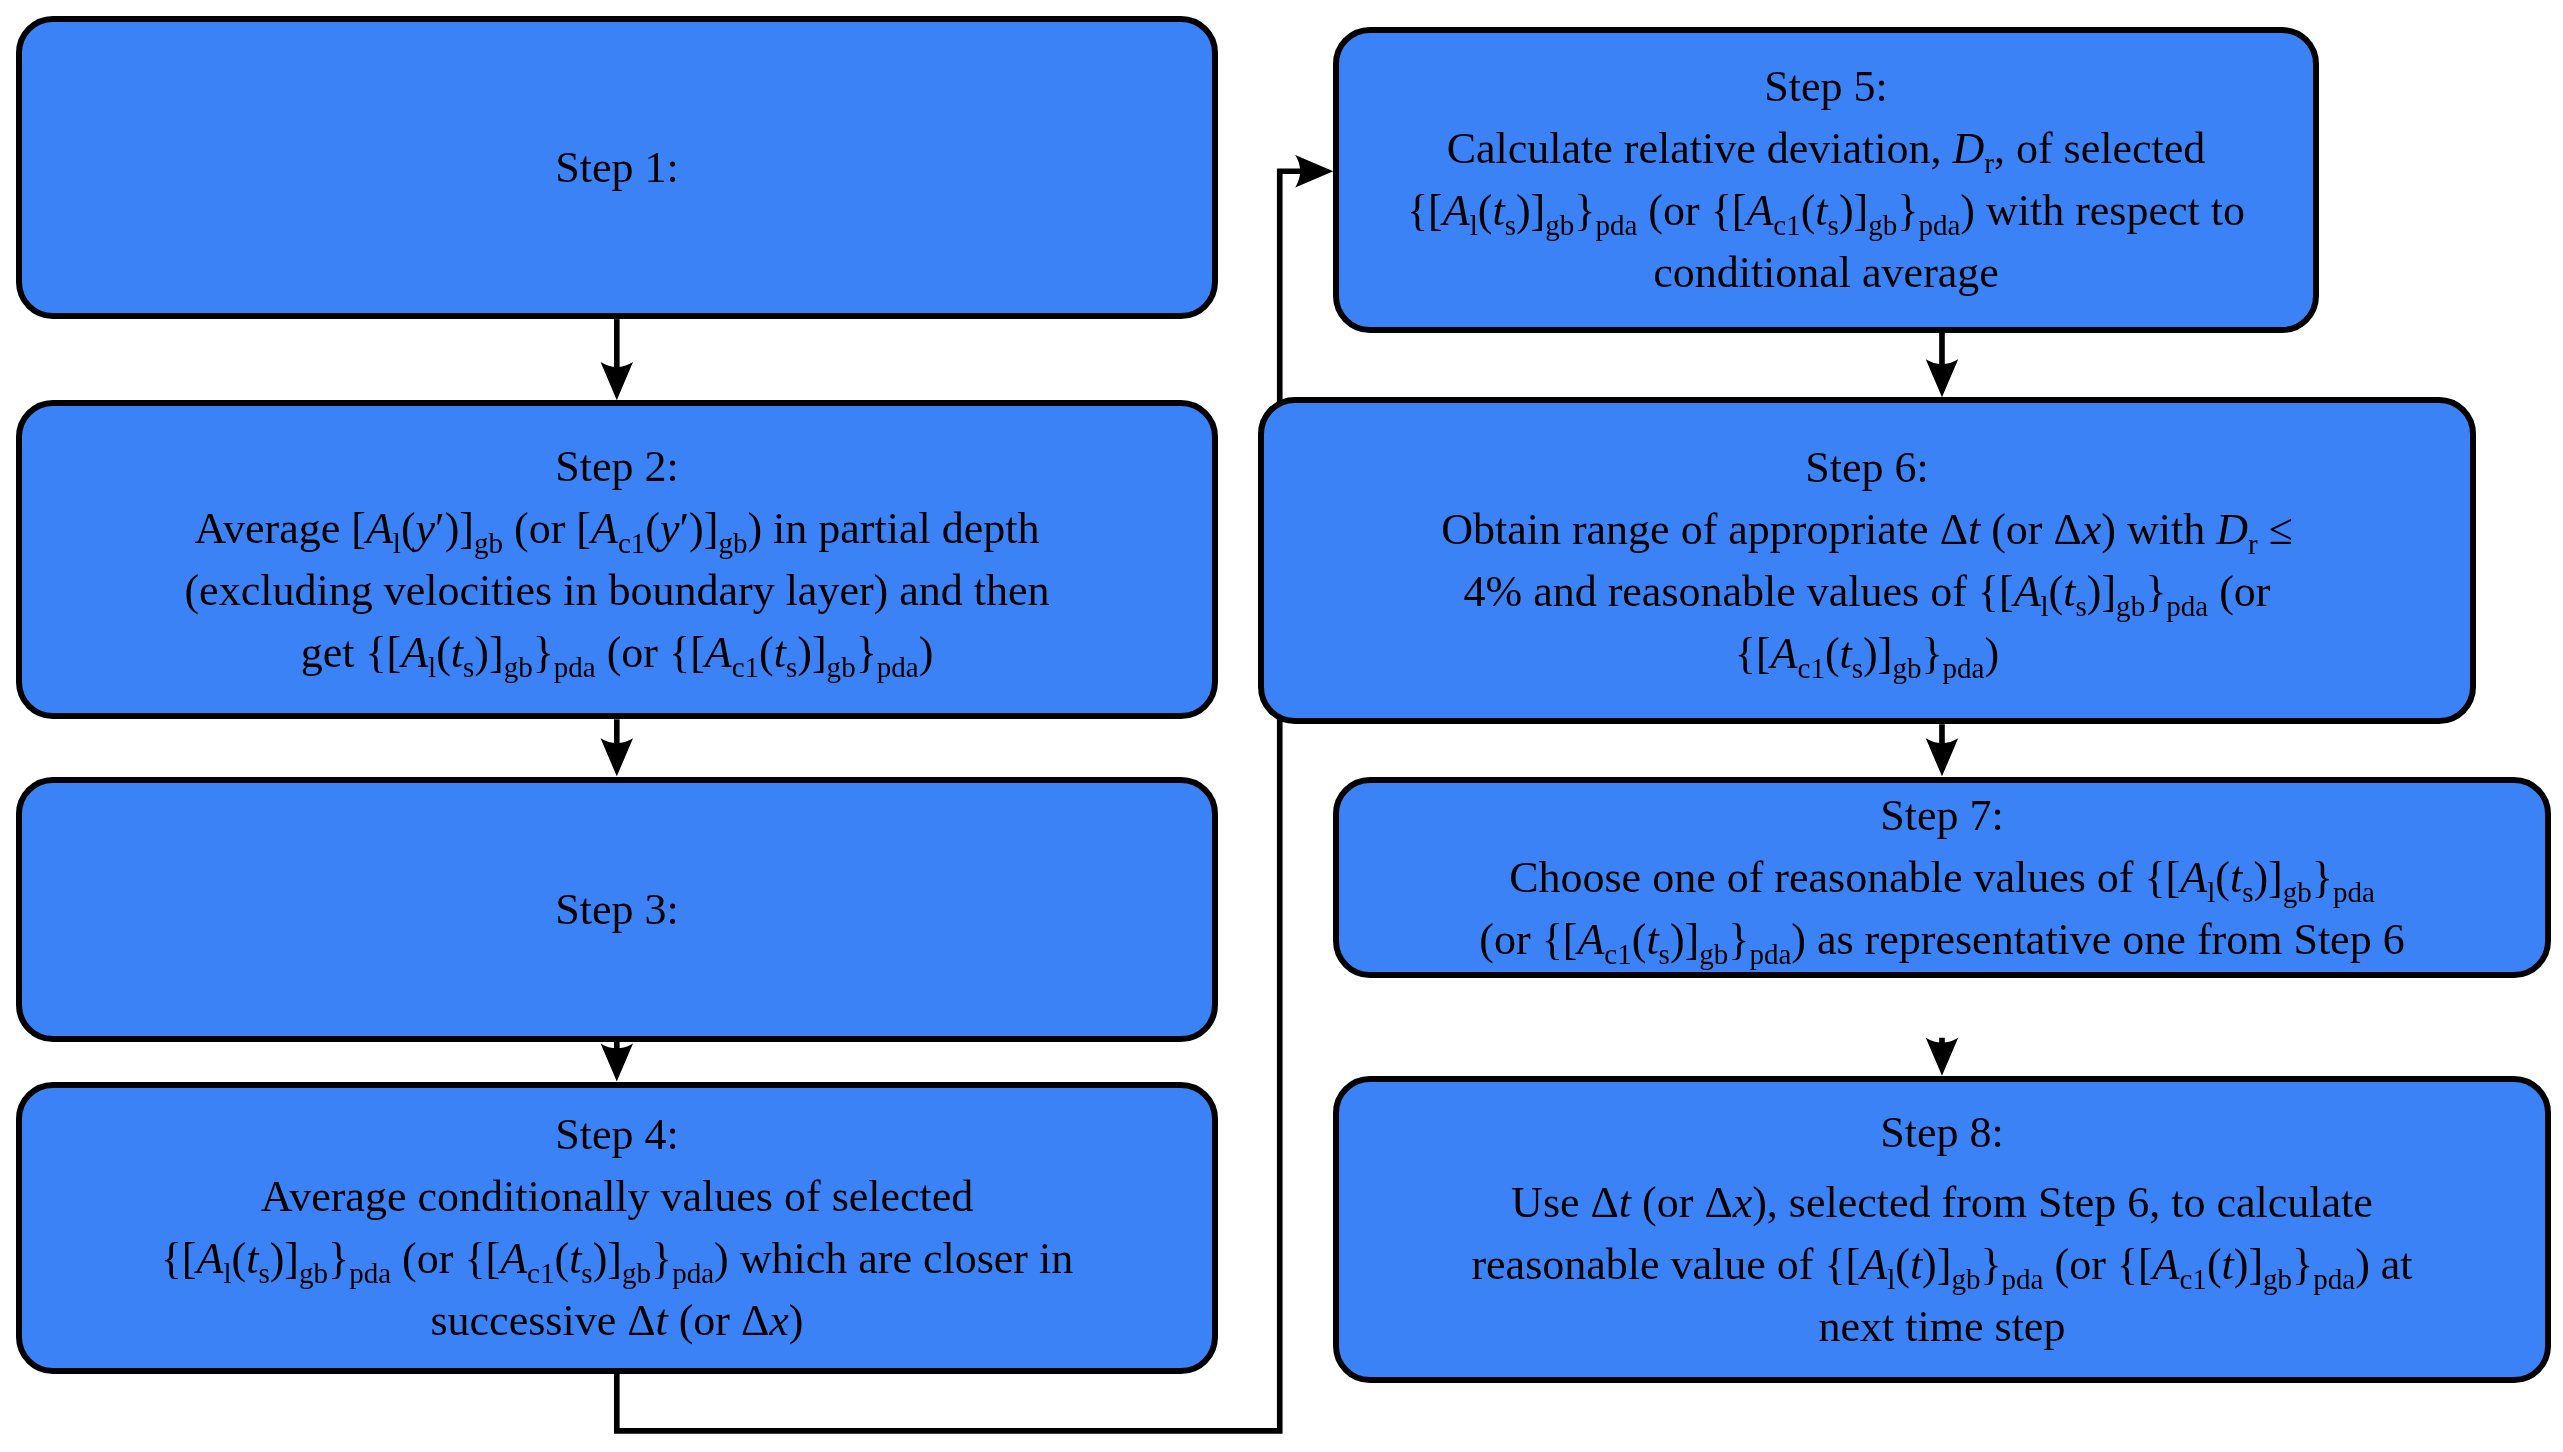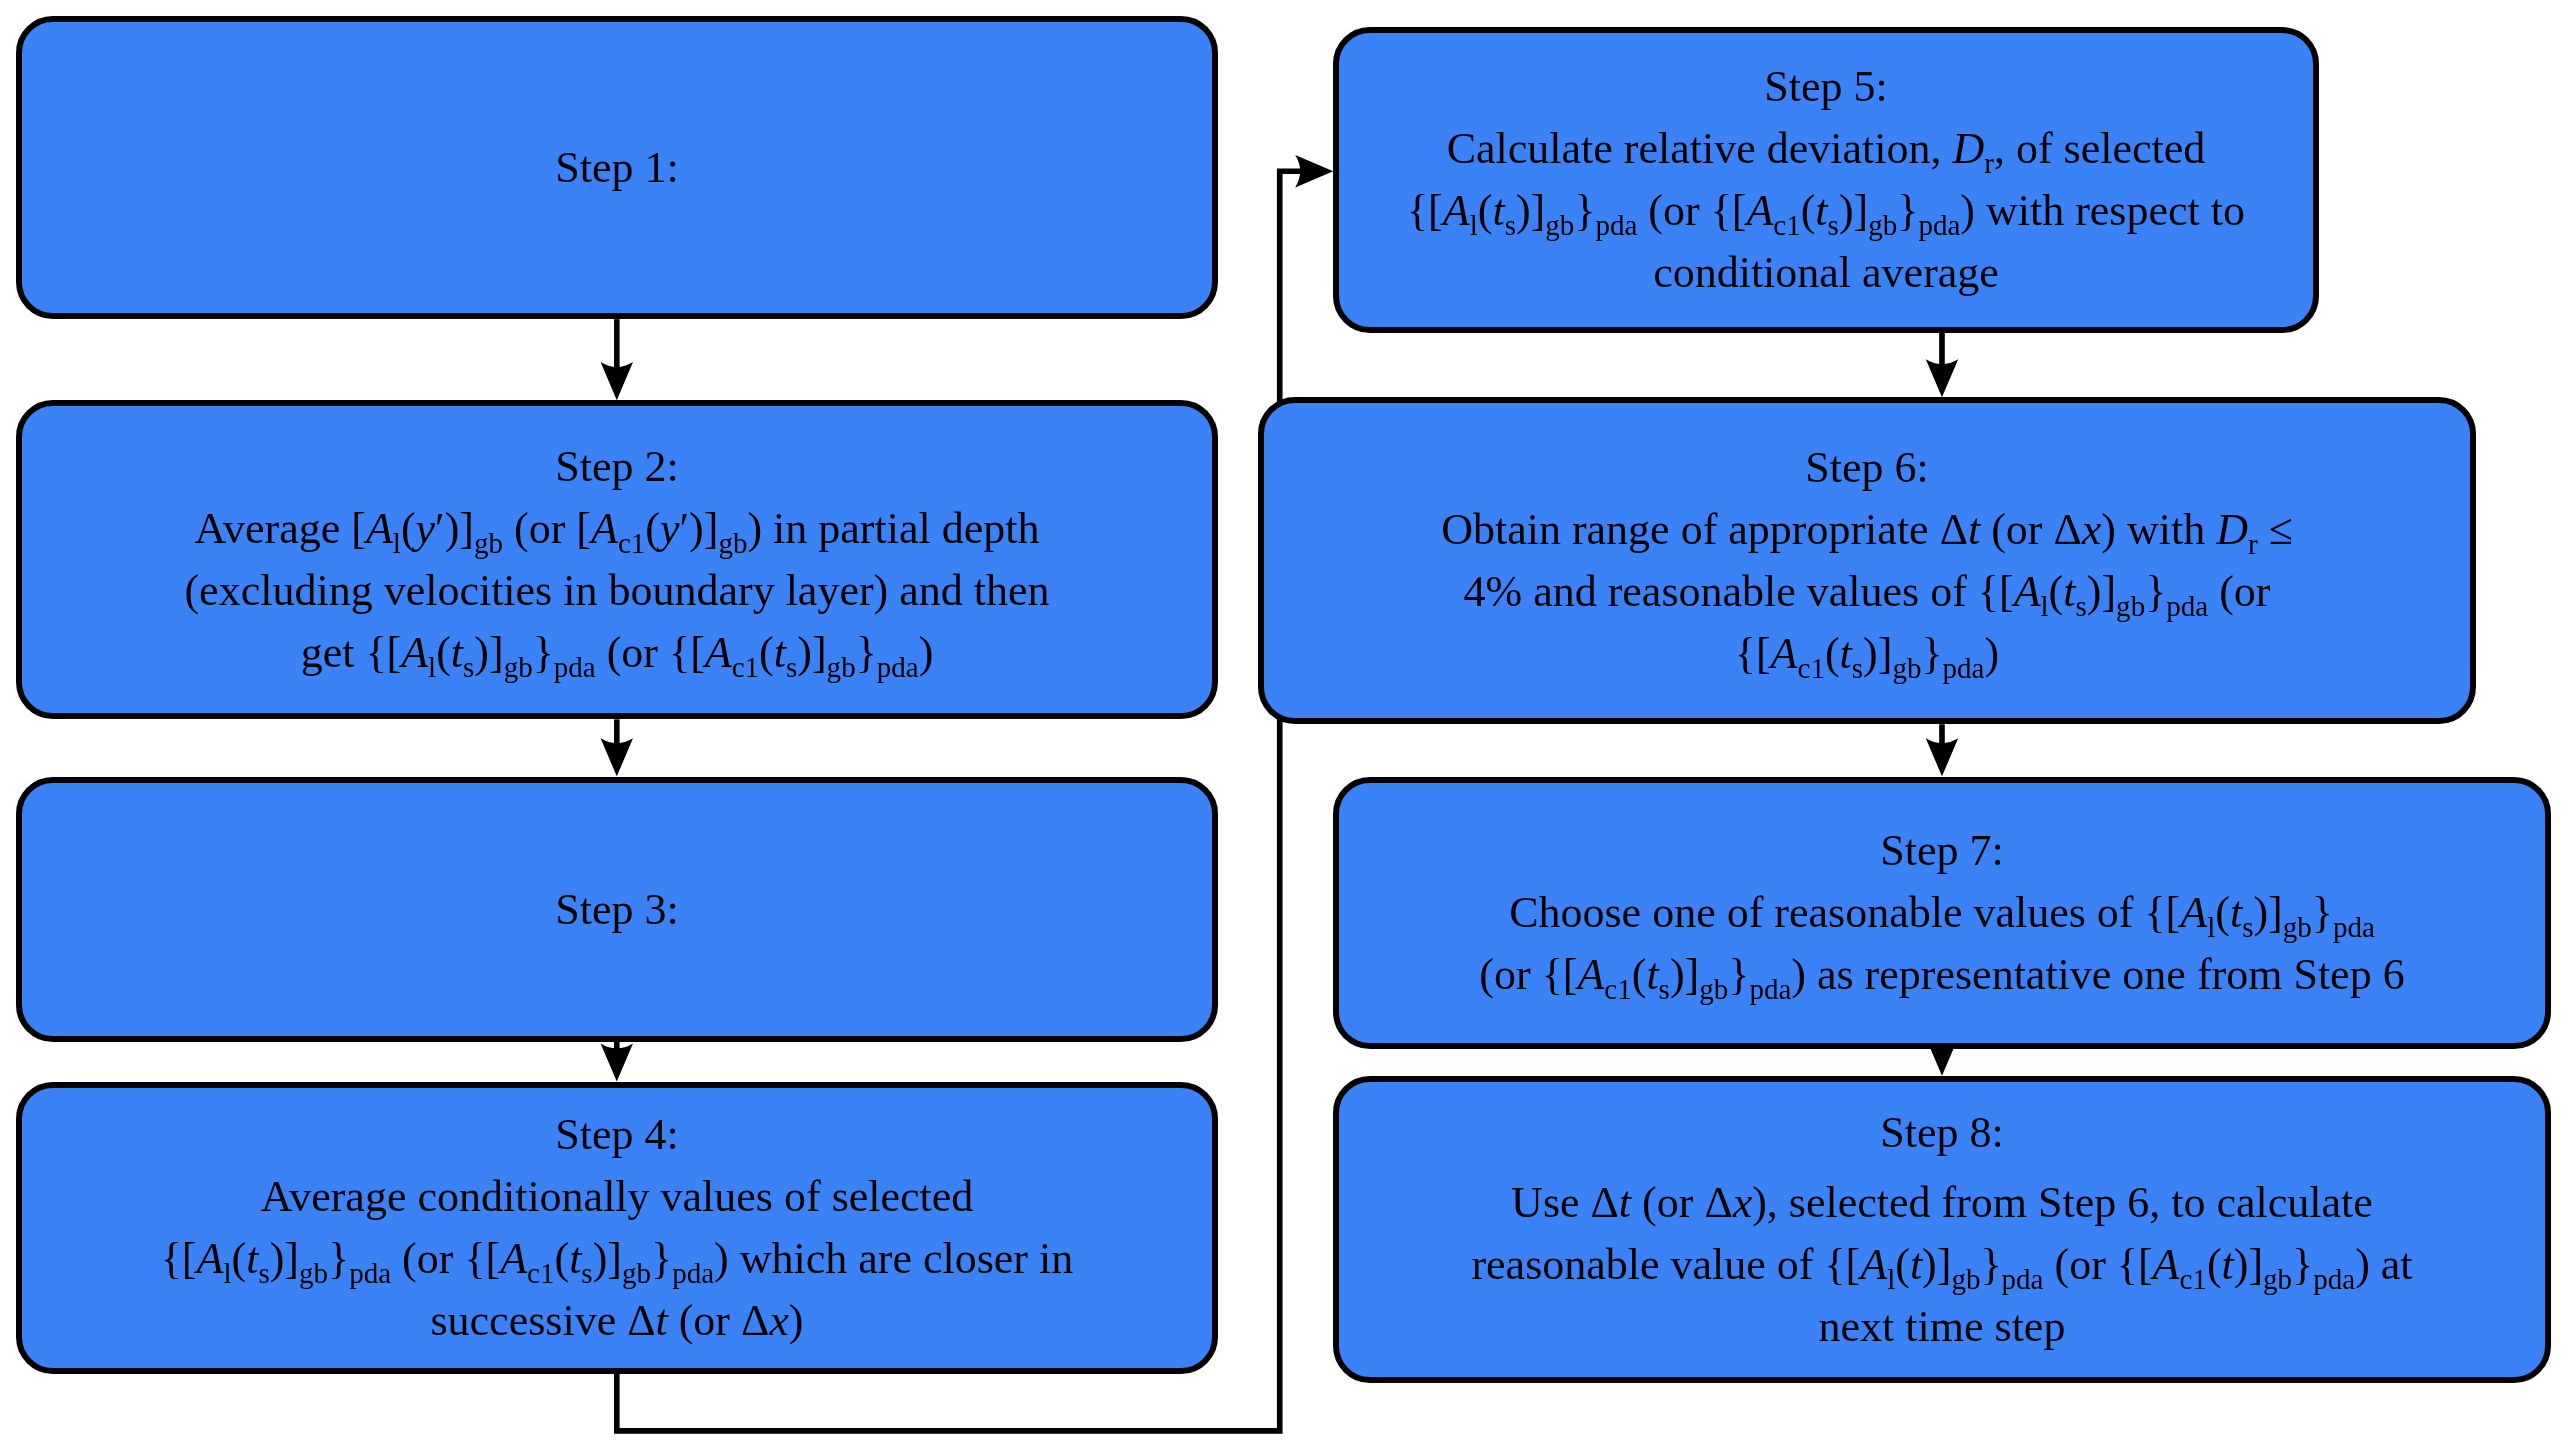--- a/index.html
+++ b/index.html
@@ -66,21 +66,21 @@
   <div class="box" style="left:1333px;top:27px;width:986px;height:306px;">
     <div class="box-title">Step 5:</div>
     <div class="box-body box-line">Calculate relative deviation, <i>D</i><sub>r</sub>, of selected<br>{[<i>A</i><sub>l</sub>(<i>t</i><sub>s</sub>)]<sub>gb</sub>}<sub>pda</sub> (or {[<i>A</i><sub>c1</sub>(<i>t</i><sub>s</sub>)]<sub>gb</sub>}<sub>pda</sub>) with respect to<br>conditional average</div>
   </div>
 
   <div class="box" style="left:1258px;top:397px;width:1218px;height:327px;">
     <div class="box-title">Step 6:</div>
     <div class="box-body box-line">Obtain range of appropriate Δ<i>t</i> (or Δ<i>x</i>) with <i>D</i><sub>r</sub> ≤<br>4% and reasonable values of {[<i>A</i><sub>l</sub>(<i>t</i><sub>s</sub>)]<sub>gb</sub>}<sub>pda</sub> (or<br>{[<i>A</i><sub>c1</sub>(<i>t</i><sub>s</sub>)]<sub>gb</sub>}<sub>pda</sub>)</div>
   </div>
 
-  <div class="box" style="left:1333px;top:777px;width:1218px;height:272px;">
+  <div class="box" style="left:1333px;top:777px;width:1218px;height:201px;">
     <div class="box-title">Step 7:</div>
     <div class="box-body box-line">Choose one of reasonable values of {[<i>A</i><sub>l</sub>(<i>t</i><sub>s</sub>)]<sub>gb</sub>}<sub>pda</sub><br>(or {[<i>A</i><sub>c1</sub>(<i>t</i><sub>s</sub>)]<sub>gb</sub>}<sub>pda</sub>) as representative one from Step 6</div>
   </div>
 
   <div class="box" style="left:1333px;top:1076px;width:1218px;height:307px;gap:8px;">
     <div class="box-title">Step 8:</div>
     <div class="box-body box-line">Use Δ<i>t</i> (or Δ<i>x</i>), selected from Step 6, to calculate<br>reasonable value of {[<i>A</i><sub>l</sub>(<i>t</i>)]<sub>gb</sub>}<sub>pda</sub> (or {[<i>A</i><sub>c1</sub>(<i>t</i>)]<sub>gb</sub>}<sub>pda</sub>) at<br>next time step</div>
   </div>
 
 </div>

